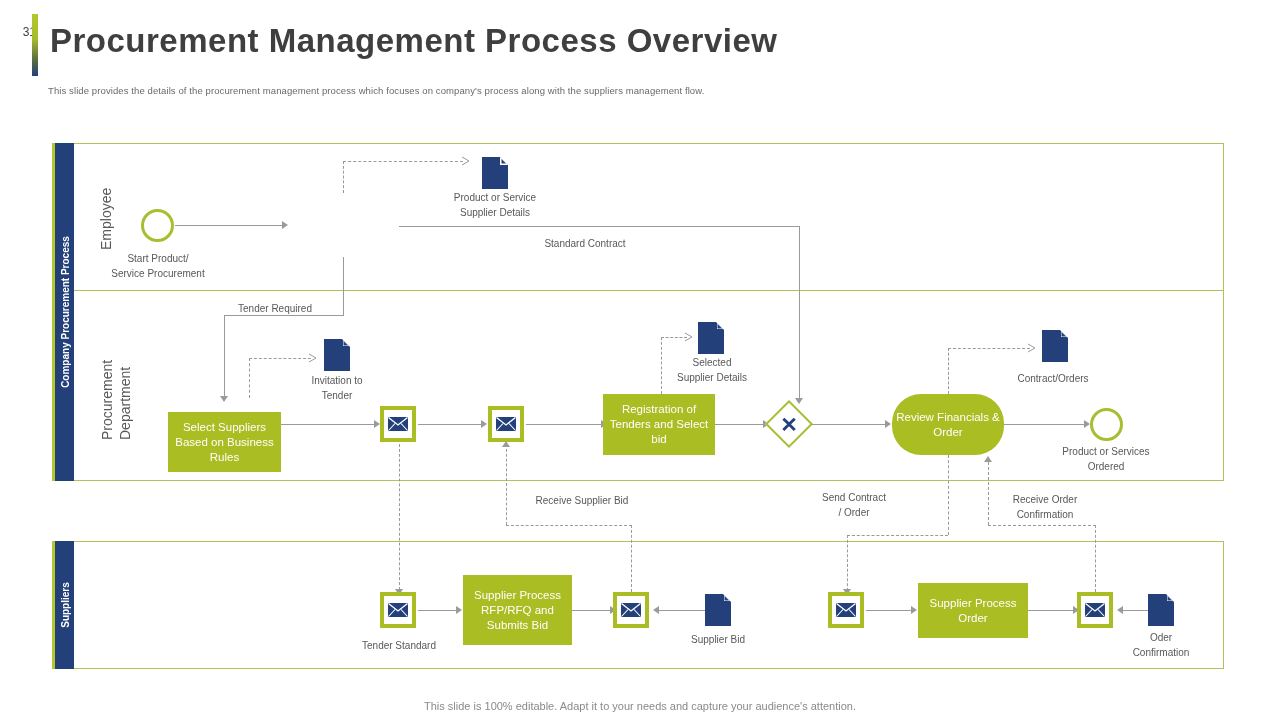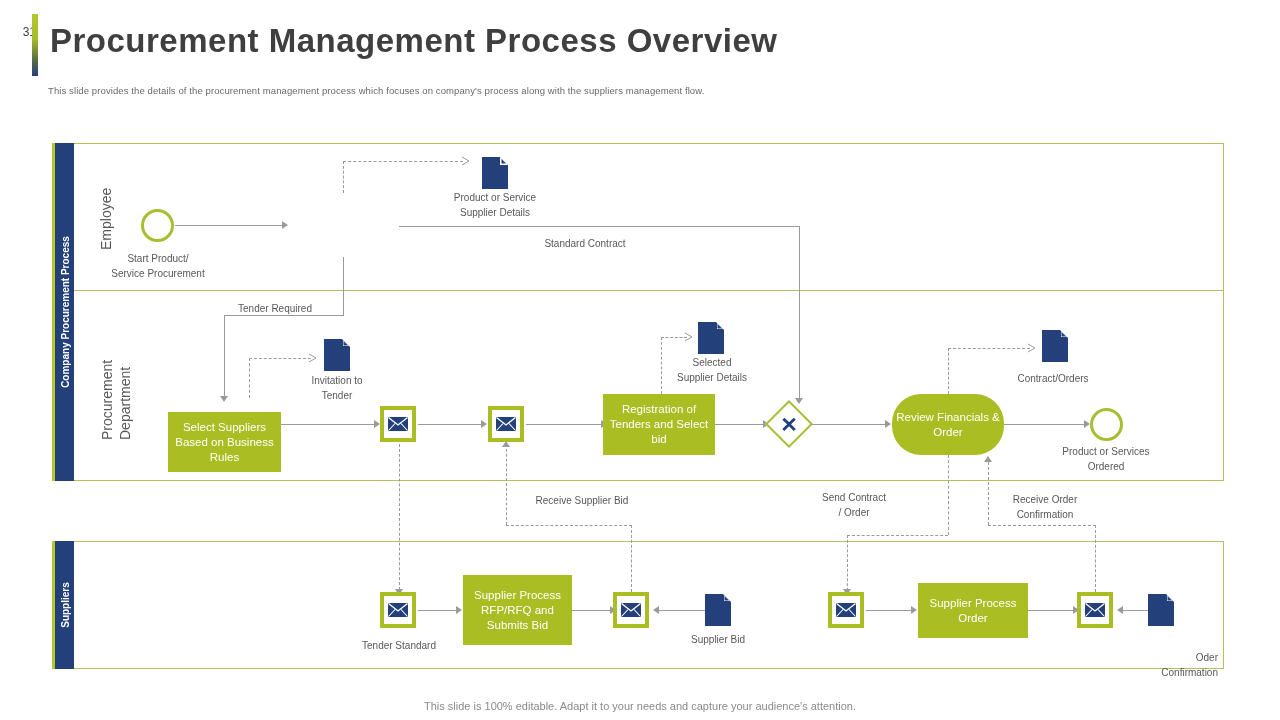--- a/index.html
+++ b/index.html
@@ -365,16 +365,16 @@
 
   <div class="sf h" style="left:1123px;top:610px;width:28px;"></div>
   <div class="arrow l" style="left:1117px;top:606px;"></div>
   <div class="doc" style="left:1148px;top:594px;">
     <svg width="26" height="32" viewBox="0 0 26 32">
       <path d="M0 0 H18 L26 8 V32 H0 Z" fill="#24407A"></path>
       <path d="M19 1 L25 7 H19 Z" fill="#ffffff"></path>
       <path d="M19.5 2 L24 6.5 H19.5 Z" fill="#24407A"></path>
     </svg>
   </div>
-  <div class="lbl" style="left:1104px;top:650px;width:114px;text-align:right;">Oder
+  <div class="lbl" style="left:1104px;top:630px;width:114px;">Oder
 Confirmation</div>
 
 </div>
 
 </body></html>

